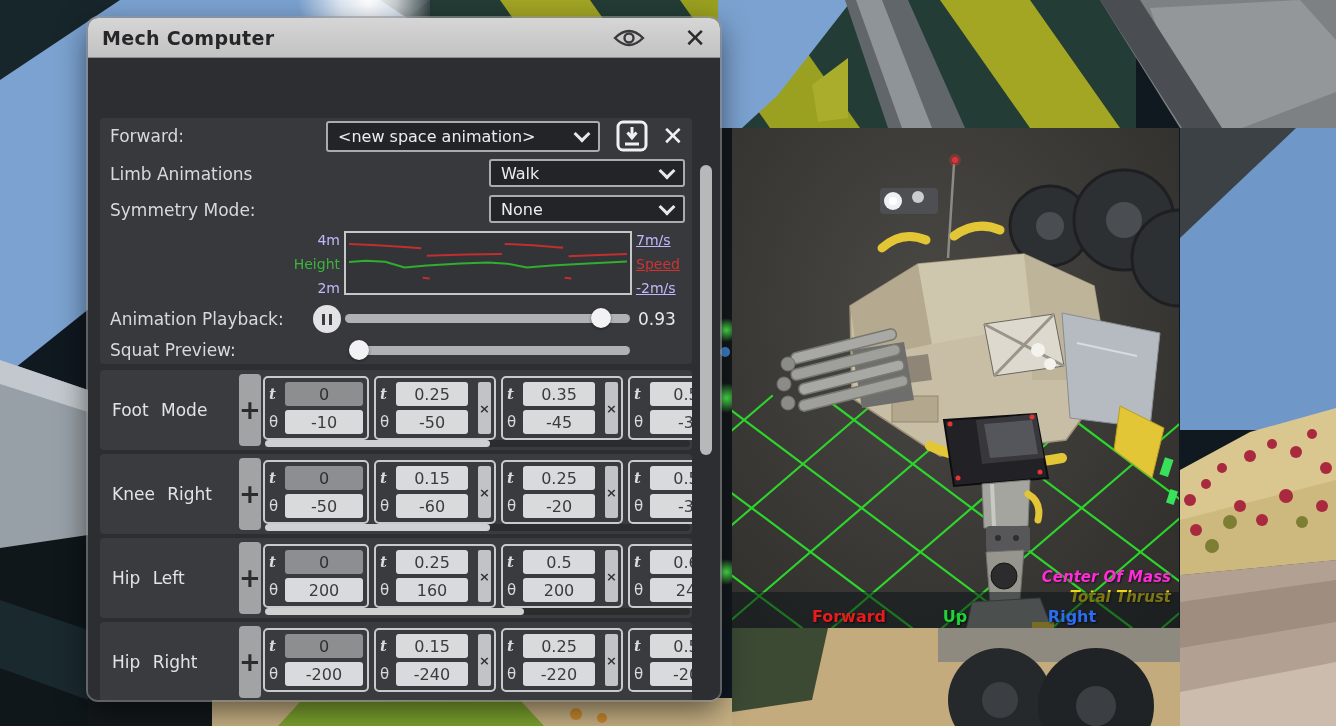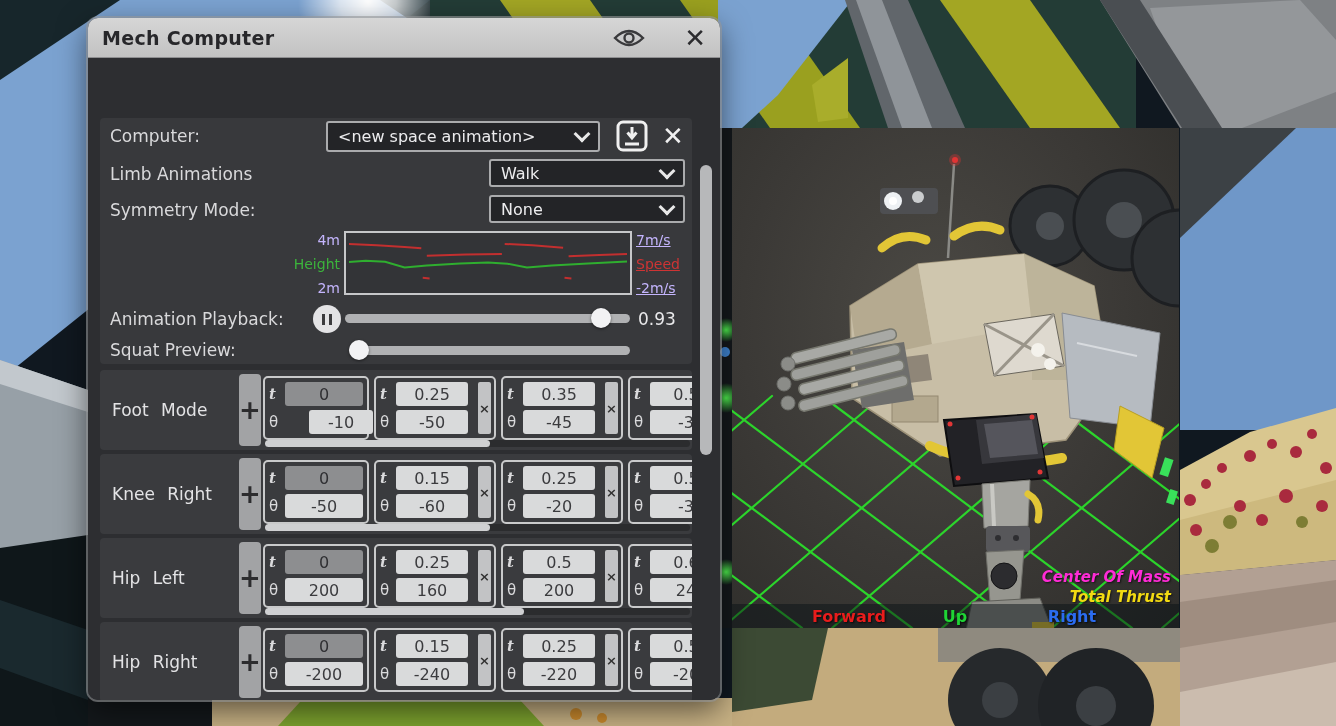--- a/index.html
+++ b/index.html
@@ -100,21 +100,21 @@
     background:#b7b8ba;cursor:pointer;}
 
   
   #viewport{position:absolute;left:732px;top:128px;width:447px;height:500px;overflow:hidden;
     background:radial-gradient(ellipse at 45% 38%, #4b4944 0%, #3b3936 55%, #2e2d2a 100%);}
   #vp-svg{position:absolute;left:0;top:0;}
   #vp-com{position:absolute;right:8px;top:440px;color:#ff2bd6;font-size:15px;font-weight:700;
     font-style:italic;text-shadow:1px 1px 2px rgba(0,0,0,.6);}
   #vp-tt{position:absolute;right:8px;top:460px;color:#f2da12;font-size:15px;font-weight:700;
     font-style:italic;text-shadow:1px 1px 2px rgba(0,0,0,.6);}
-  #vp-axisbar{position:absolute;left:0;right:0;bottom:0;height:24px;background:rgba(10,18,22,.5);}
+  #vp-axisbar{position:absolute;left:0;right:0;bottom:0;height:36px;background:rgba(10,18,22,.5);}
   .vp-axis{position:absolute;bottom:2px;transform:translateX(-50%);font-size:16px;font-weight:700;
     text-shadow:1px 1px 2px rgba(0,0,0,.7);}
 </style>
 </head>
 <body>
 
 <div id="screen">
 
   <svg id="bg" width="1336" height="726" viewBox="0 0 1336 726">
     <defs>
@@ -211,21 +211,21 @@
           <circle cx="17" cy="11" r="4.5" fill="none" stroke="#3a3a3c" stroke-width="2.4"></circle>
         </svg>
       </span>
       <span class="tb-close">✕</span>
     </div>
 
     <div id="pbody">
 
 
       <div id="groupbox" class="rowbox">
-        <span id="tpl-label" class="lbl">Computer:</span>
+        <span id="tpl-label" class="lbl">Forward:</span>
         <div id="tpl-ddl" class="ddl">
           <span>&lt;new space animation&gt;</span>
           <span class="chev"></span>
         </div>
         <span id="tpl-save">
           <svg width="32" height="32" viewBox="0 0 32 32">
             <rect x="2" y="2" width="28" height="28" rx="5" fill="none" stroke="#f0f0f0" stroke-width="3"></rect>
             <path d="M16 7 v9 M11.5 12.5 L16 18 l4.5 -5.5 M9 24 h14" fill="none" stroke="#f0f0f0" stroke-width="3"></path>
           </svg>
         </span>
@@ -282,21 +282,21 @@
             <div class="limb-name">Foot Mode</div>
             <div class="plus-btn">+</div>
             <div class="cells">
               <div class="kf-cell" style="left: 0px; width: 106px;">
                 <div class="kf-line" style="top: 4px;">
                   <span class="kf-lab t">t</span>
                   <input class="kf-input fixed" value="0" style="width: 78px;">
                 </div>
                 <div class="kf-line" style="top: 32px;">
                   <span class="kf-lab">θ</span>
-                  <input class="kf-input" value="-10" style="width: 64px; margin-left: 24px;">
+                  <input class="kf-input" value="-10" style="width: 78px;">
                 </div>
               </div>
               <div class="kf-cell" style="left: 111px; width: 122px;">
                 <div class="kf-line" style="top: 4px;">
                   <span class="kf-lab t">t</span>
                   <input class="kf-input" value="0.25" style="width: 72px;">
                 </div>
                 <div class="kf-line" style="top: 32px;">
                   <span class="kf-lab">θ</span>
                   <input class="kf-input" value="-50" style="width: 72px;">

